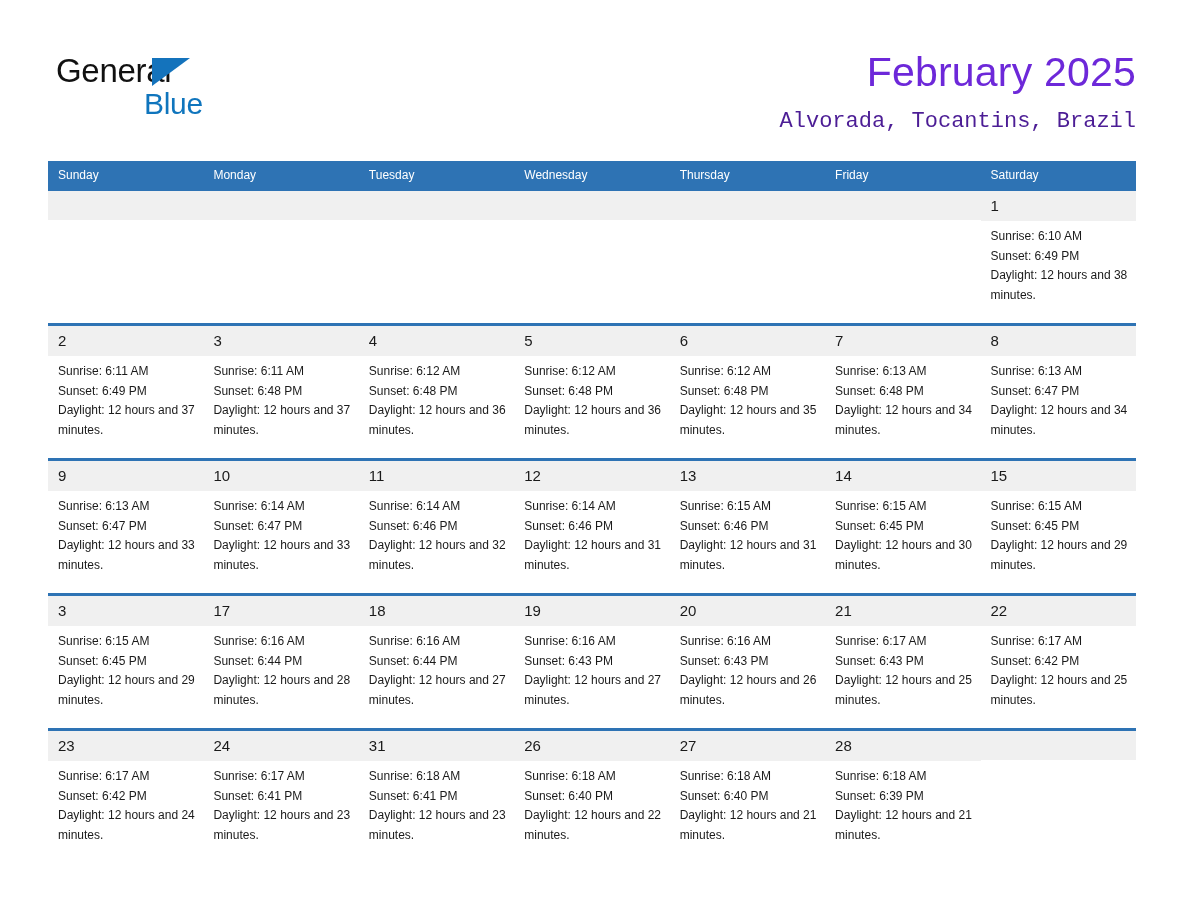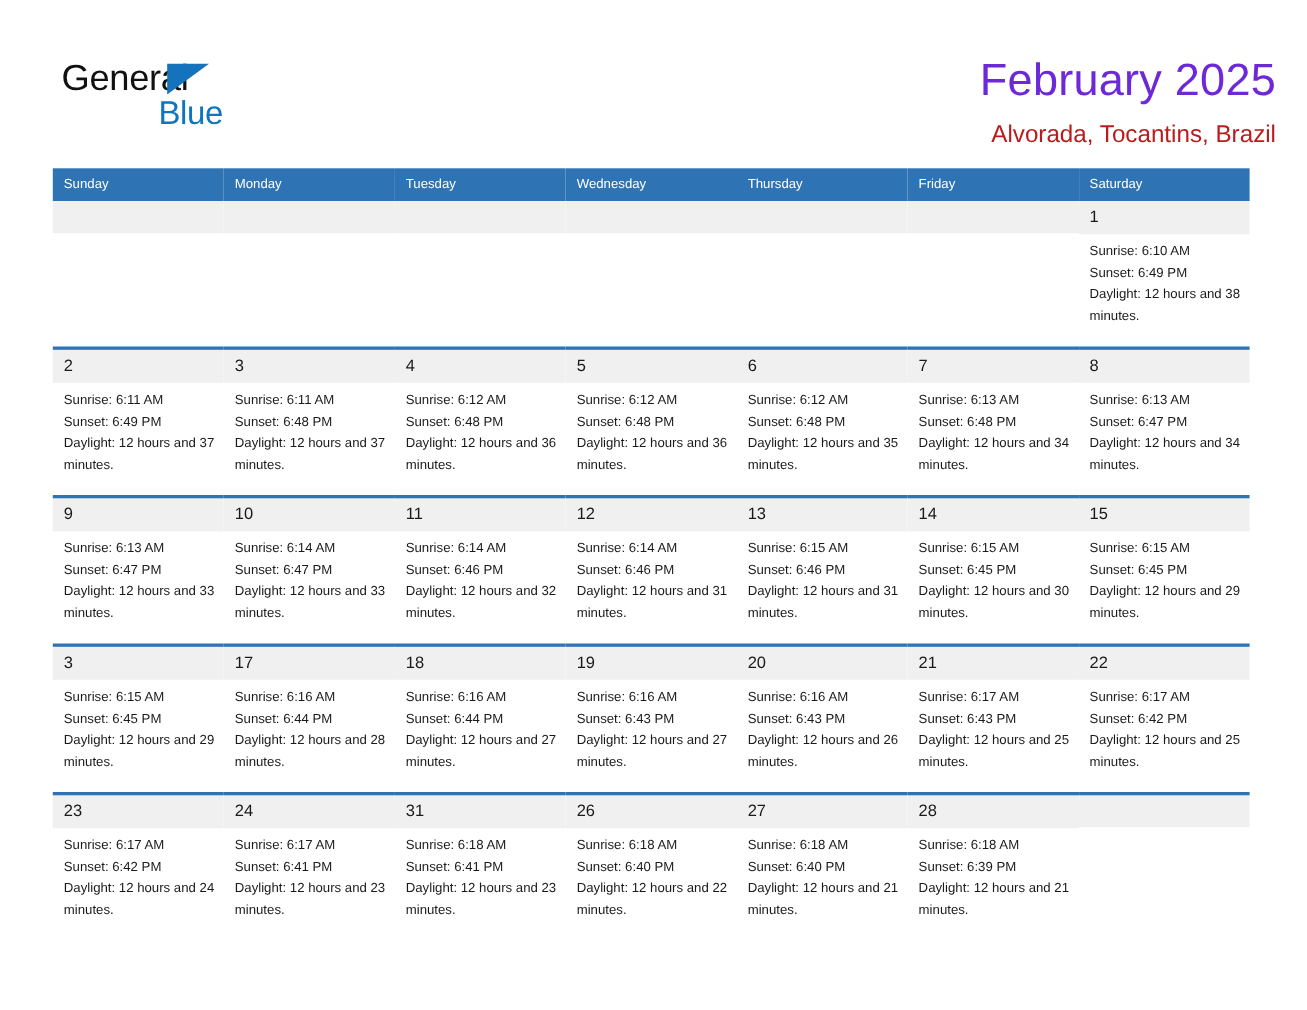--- a/index.html
+++ b/index.html
@@ -19,21 +19,21 @@
     width: 1188px;
     height: 918px;
     box-sizing: border-box;
   }
 
   
   .top {
     display: flex;
     align-items: flex-start;
     justify-content: space-between;
-    padding: 48px 28px 0 56px;
+    padding: 48px 52px 0 56px;
     box-sizing: border-box;
   }
   .brand {
     position: relative;
     width: 150px;
     height: 70px;
     flex: 0 0 auto;
   }
   .brand-general {
     position: absolute;
@@ -72,23 +72,24 @@
     font-size: 41px;
     font-weight: normal;
     color: #6d28d9;
     line-height: 1.12;
     margin: 0;
     letter-spacing: 0.2px;
   }
   .cal-subtitle {
     font-size: 22px;
     font-weight: normal;
-    color: #b91c1c;
-    margin: 14px 0 0 0;
+    color: #4c1d95;
+    margin: 14px 0 8px 0;
     line-height: 1.1;
+    font-family: Liberation Mono, monospace;
   }
 
   
   .cal-wrap {
     padding: 0 52px 0 48px;
     margin-top: 19px;
     box-sizing: border-box;
   }
   table.cal {
     width: 1088px;

